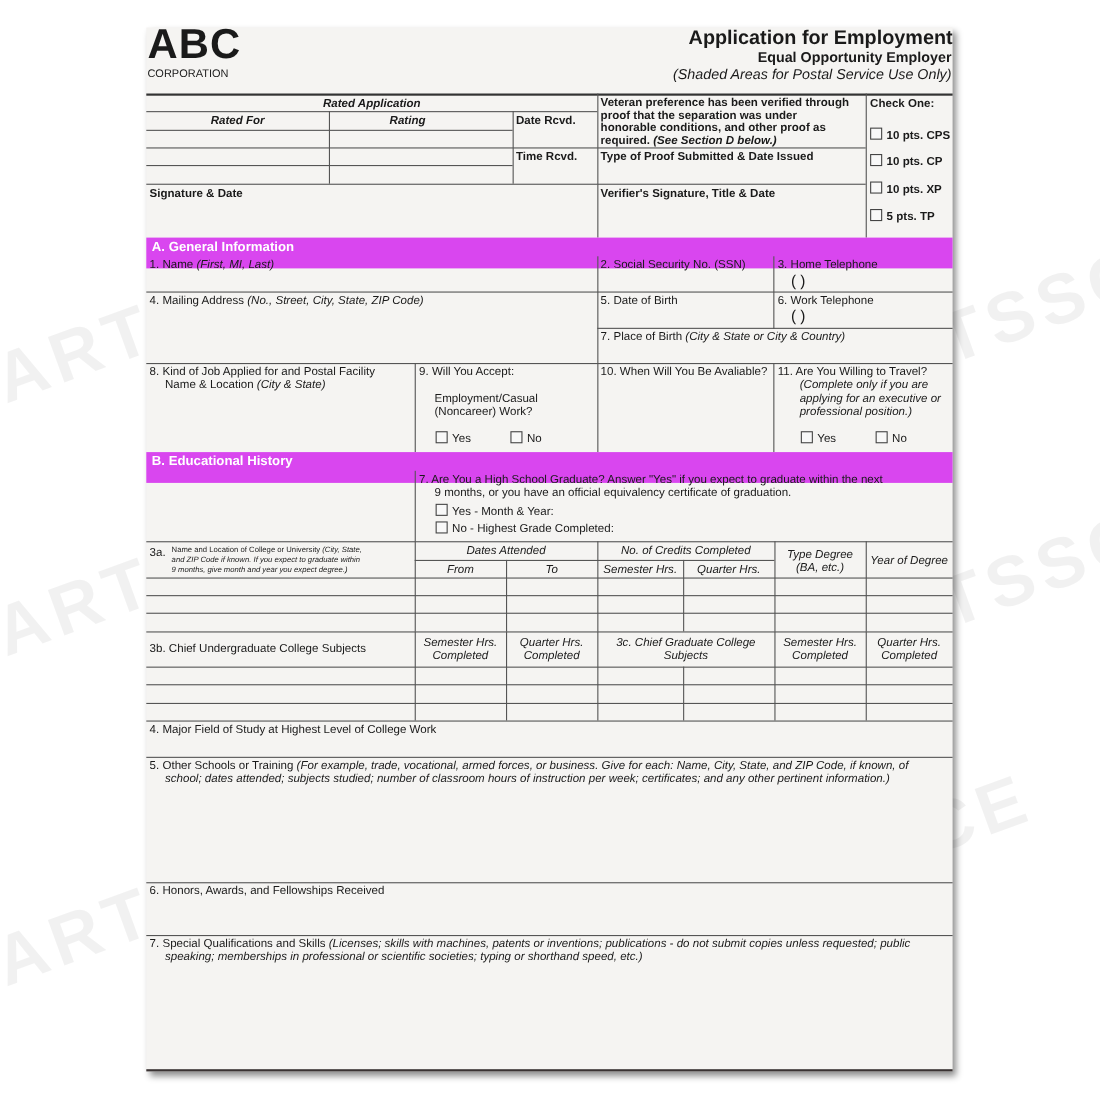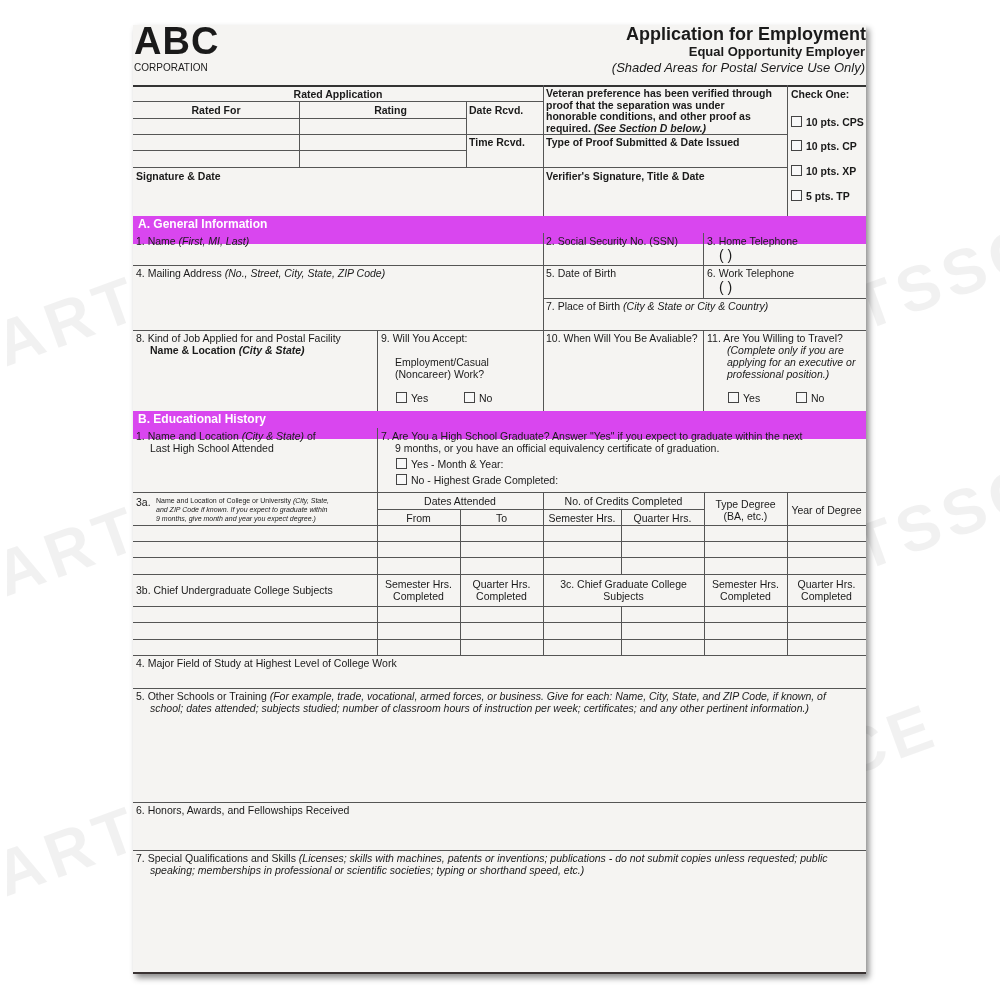--- a/index.html
+++ b/index.html
@@ -7,21 +7,21 @@
          font-family:"Liberation Sans", sans-serif; color:#1a1a1a; }
   .paper { position:absolute; left:133px; top:25px; width:733px; height:947px; background:#f5f4f2;
            box-shadow: 3px 4px 6px rgba(0,0,0,0.45); border-bottom:2px solid #3a3333; }
   .abs { position:absolute; }
   .hl { position:absolute; height:0; border-top:1px solid #555; }
   .hl.thick { border-top:2px solid #333; }
   .vl { position:absolute; width:0; border-left:1px solid #555; }
   .lbl { position:absolute; font-size:10.5px; line-height:12px; white-space:nowrap; }
   .b { font-weight:bold; }
   .i { font-style:italic; }
-  .c { text-align:center; }
+  .c { text-align:center;font-style:italic; }
   .sect { position:absolute; left:0; width:733px; height:28px; background:#d946ef; color:#fff;
           font-weight:bold; font-size:12px; line-height:17px; padding-left:5px; box-sizing:border-box; }
   .cb { display:inline-block; width:9px; height:9px; border:1px solid #444; background:#f8f8f8;
         vertical-align:-1px; margin-right:4px; }
   .wm { position:absolute; color:rgba(0,0,0,0.055); font-size:64px; font-weight:bold; letter-spacing:6px;
         transform:rotate(-20deg); white-space:nowrap; pointer-events:none; font-family:"Liberation Sans", sans-serif; }
 </style>
 </head>
 <body>
 
@@ -40,21 +40,21 @@
   <div class="abs" style="left:1px;top:34px;font-size:10px;line-height:18px;">CORPORATION</div>
   <div class="abs" style="right:0;top:-2px;font-size:18px;font-weight:bold;line-height:22px;text-align:right;">Application for Employment</div>
   <div class="abs" style="right:1px;top:19px;font-size:13px;font-weight:bold;line-height:15px;text-align:right;">Equal Opportunity Employer</div>
   <div class="abs i" style="right:1px;top:35px;font-size:13px;line-height:15px;text-align:right;">(Shaded Areas for Postal Service Use Only)</div>
 
   <div class="hl thick" style="left:0;top:60px;width:733px;"></div>
 
   <div class="lbl b c" style="left:0;top:63px;width:410px;">Rated Application</div>
   <div class="hl" style="left:0;top:76px;width:410px;"></div>
   <div class="lbl b c" style="left:0;top:79px;width:166px;">Rated For</div>
-  <div class="lbl b c" style="left:174px;top:79px;width:167px;text-align:center;">Rating</div>
+  <div class="lbl b c" style="left:154px;top:79px;width:167px;text-align:center;">Rating</div>
   <div class="lbl b" style="left:336px;top:79px;">Date Rcvd.</div>
   <div class="vl" style="left:166px;top:76px;height:66px;"></div>
   <div class="vl" style="left:333px;top:76px;height:66px;"></div>
   <div class="hl" style="left:0;top:93px;width:333px;"></div>
   <div class="abs" style="left:0;top:94px;width:166px;height:14px;"></div>
   <div class="abs" style="left:167px;top:94px;width:166px;height:14px;"></div>
   <div class="hl" style="left:0;top:109px;width:410px;"></div>
   <div class="lbl b" style="left:336px;top:111px;">Time Rcvd.</div>
   <div class="hl" style="left:0;top:125px;width:333px;"></div>
   <div class="hl" style="left:0;top:142px;width:410px;"></div>
@@ -96,21 +96,21 @@
   <div class="abs" style="left:0;top:255px;width:410px;height:50px;"></div>
   <div class="lbl" style="left:413px;top:242px;">5.  Date of Birth</div>
   <div class="lbl" style="left:574px;top:242px;">6.  Work Telephone</div>
   <div class="lbl" style="left:586px;top:254px;font-size:14px;line-height:16px;">(         )</div>
   <div class="hl" style="left:410px;top:273px;width:323px;"></div>
   <div class="lbl" style="left:413px;top:275px;"><span>7.  Place of Birth</span> <span class="i">(City &amp; State or City &amp; Country)</span></div>
   <div class="hl" style="left:0;top:305px;width:733px;"></div>
 
   <div class="lbl" style="left:3px;top:307px;">
     <div>8.  Kind of Job Applied for and Postal Facility</div>
-    <div style="padding-left:14px;font-weight:bold;"><span>Name &amp; Location</span> <span class="i">(City &amp; State)</span></div>
+    <div style="padding-left:14px;"><span>Name &amp; Location</span> <span class="i">(City &amp; State)</span></div>
   </div>
   <div class="vl" style="left:244px;top:305px;height:81px;"></div>
   <div class="lbl" style="left:248px;top:307px;">9.  Will You Accept:</div>
   <div class="lbl" style="left:262px;top:331px;">
     <div>Employment/Casual</div>
     <div>(Noncareer) Work?</div>
   </div>
   <div class="lbl" style="left:263px;top:367px;"><span class="cb"></span><span>Yes</span></div>
   <div class="lbl" style="left:331px;top:367px;"><span class="cb"></span><span>No</span></div>
   <div class="lbl" style="left:413px;top:307px;">10.  When Will You Be Avaliable?</div>
@@ -119,24 +119,20 @@
     <div>11.  Are You Willing to Travel?</div>
     <div class="i" style="padding-left:20px;">(Complete only if you are</div>
     <div class="i" style="padding-left:20px;">applying for an executive or</div>
     <div class="i" style="padding-left:20px;">professional position.)</div>
   </div>
   <div class="lbl" style="left:595px;top:367px;"><span class="cb"></span><span>Yes</span></div>
   <div class="lbl" style="left:663px;top:367px;"><span class="cb"></span><span>No</span></div>
 
   <div class="sect" style="top:386px;">B.  Educational History</div>
 
-  <div class="lbl" style="left:3px;top:405px;">
-    <div><span>1.  Name and Location</span> <span class="i">(City &amp; State)</span> <span>of</span></div>
-    <div style="padding-left:14px;">Last High School Attended</div>
-  </div>
   <div class="vl" style="left:244px;top:403px;height:64px;"></div>
   <div class="lbl" style="left:248px;top:405px;">
     <div>7.  Are You a High School Graduate? Answer "Yes" if you expect to graduate within the next</div>
     <div style="padding-left:14px;">9 months, or you have an official equivalency certificate of graduation.</div>
   </div>
   <div class="lbl" style="left:263px;top:433px;"><span class="cb"></span><span>Yes - Month &amp; Year:</span></div>
   <div class="lbl" style="left:263px;top:449px;"><span class="cb"></span><span>No - Highest Grade Completed:</span></div>
   <div class="hl" style="left:0;top:467px;width:733px;"></div>
 
   <div class="lbl" style="left:3px;top:471px;font-size:10.5px;">3a.</div>

